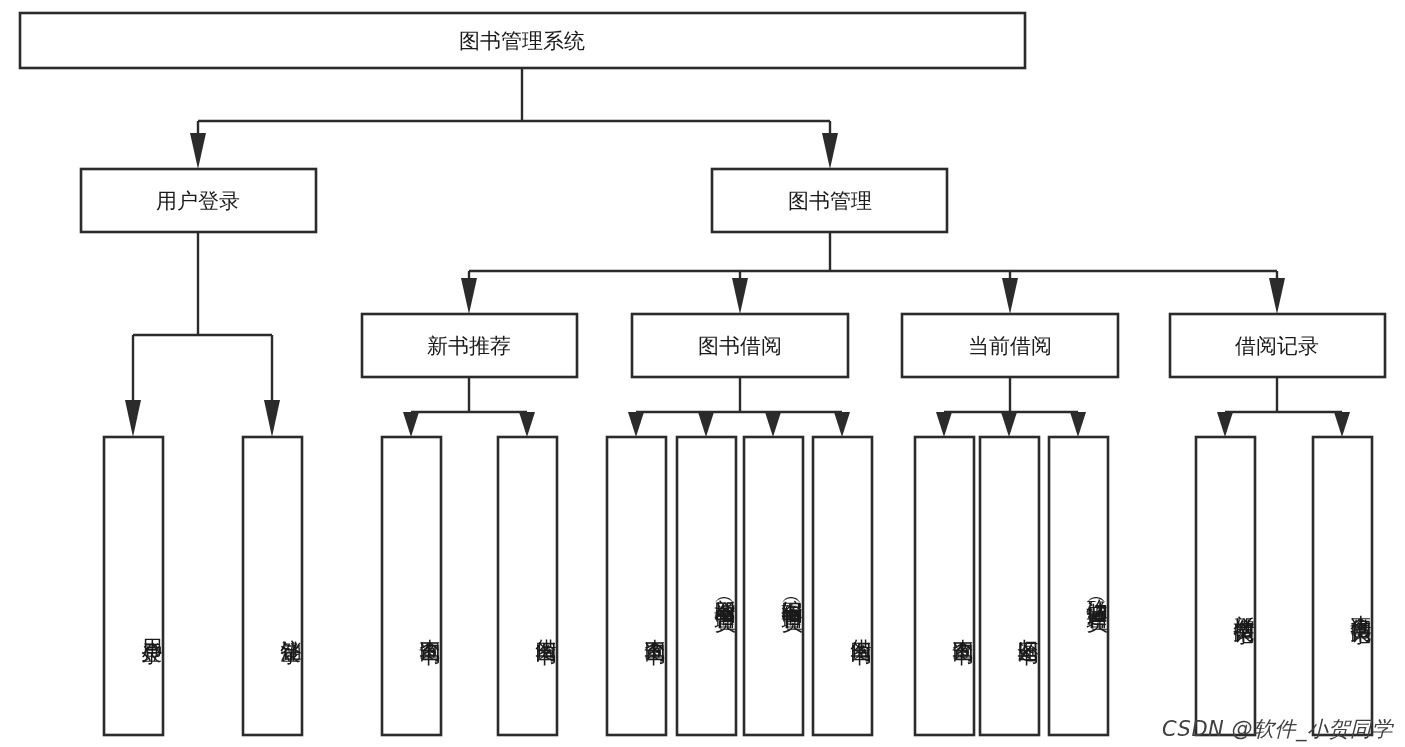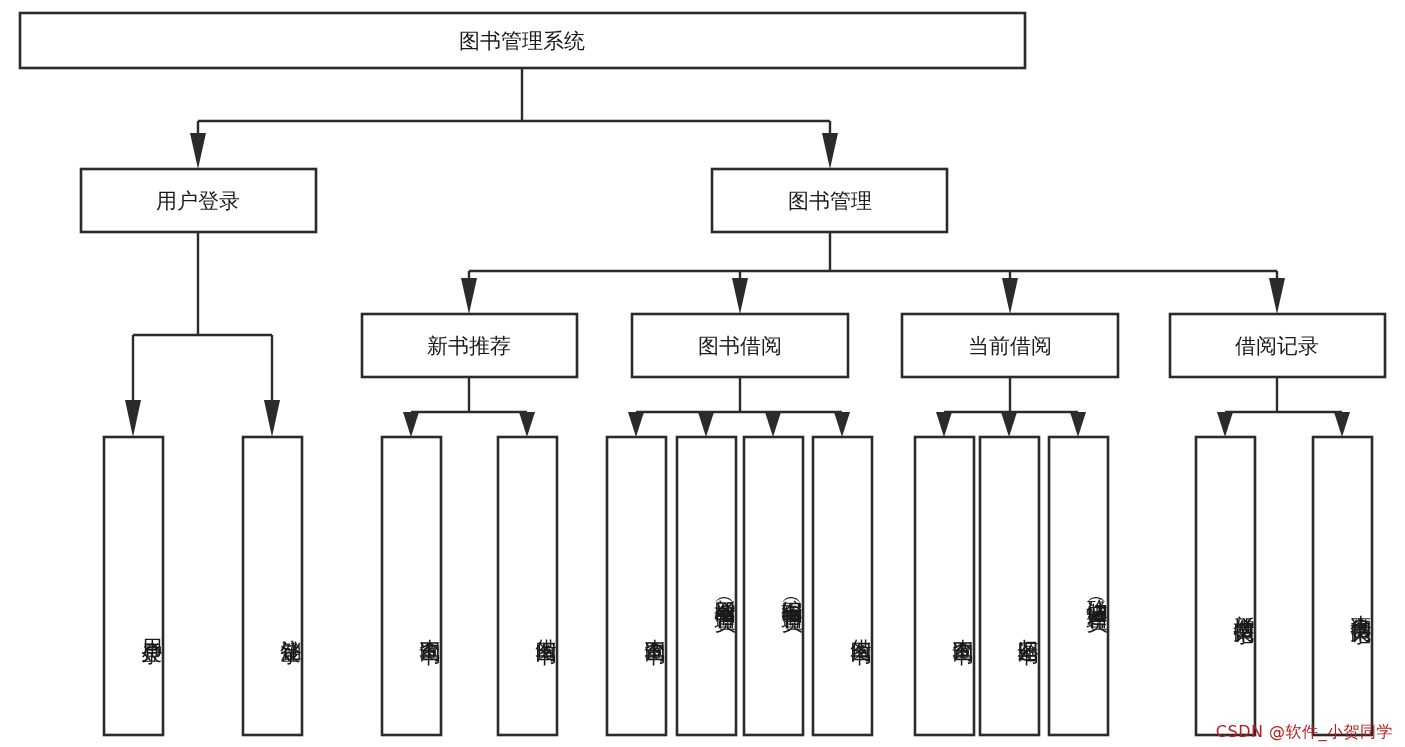--- a/index.html
+++ b/index.html
@@ -63,24 +63,25 @@
     display: flex;
     align-items: flex-start;
     justify-content: center;
     pointer-events: none;
   }
   .watermark {
     position: absolute;
     right: 12px;
     bottom: 4px;
     font-family: "DejaVu Sans", "Liberation Sans", sans-serif;
-    font-size: 16px;
-    color: #b91c1c;
+    font-size: 21px;
+    color: #404040;
     white-space: nowrap;
     letter-spacing: 0.5px;
+    font-style: italic;
   }
 </style>
 </head>
 <body>
 
 <div id="diagram-root">
 
   <svg class="flow" viewBox="0 0 1405 747">
 
     <g>

